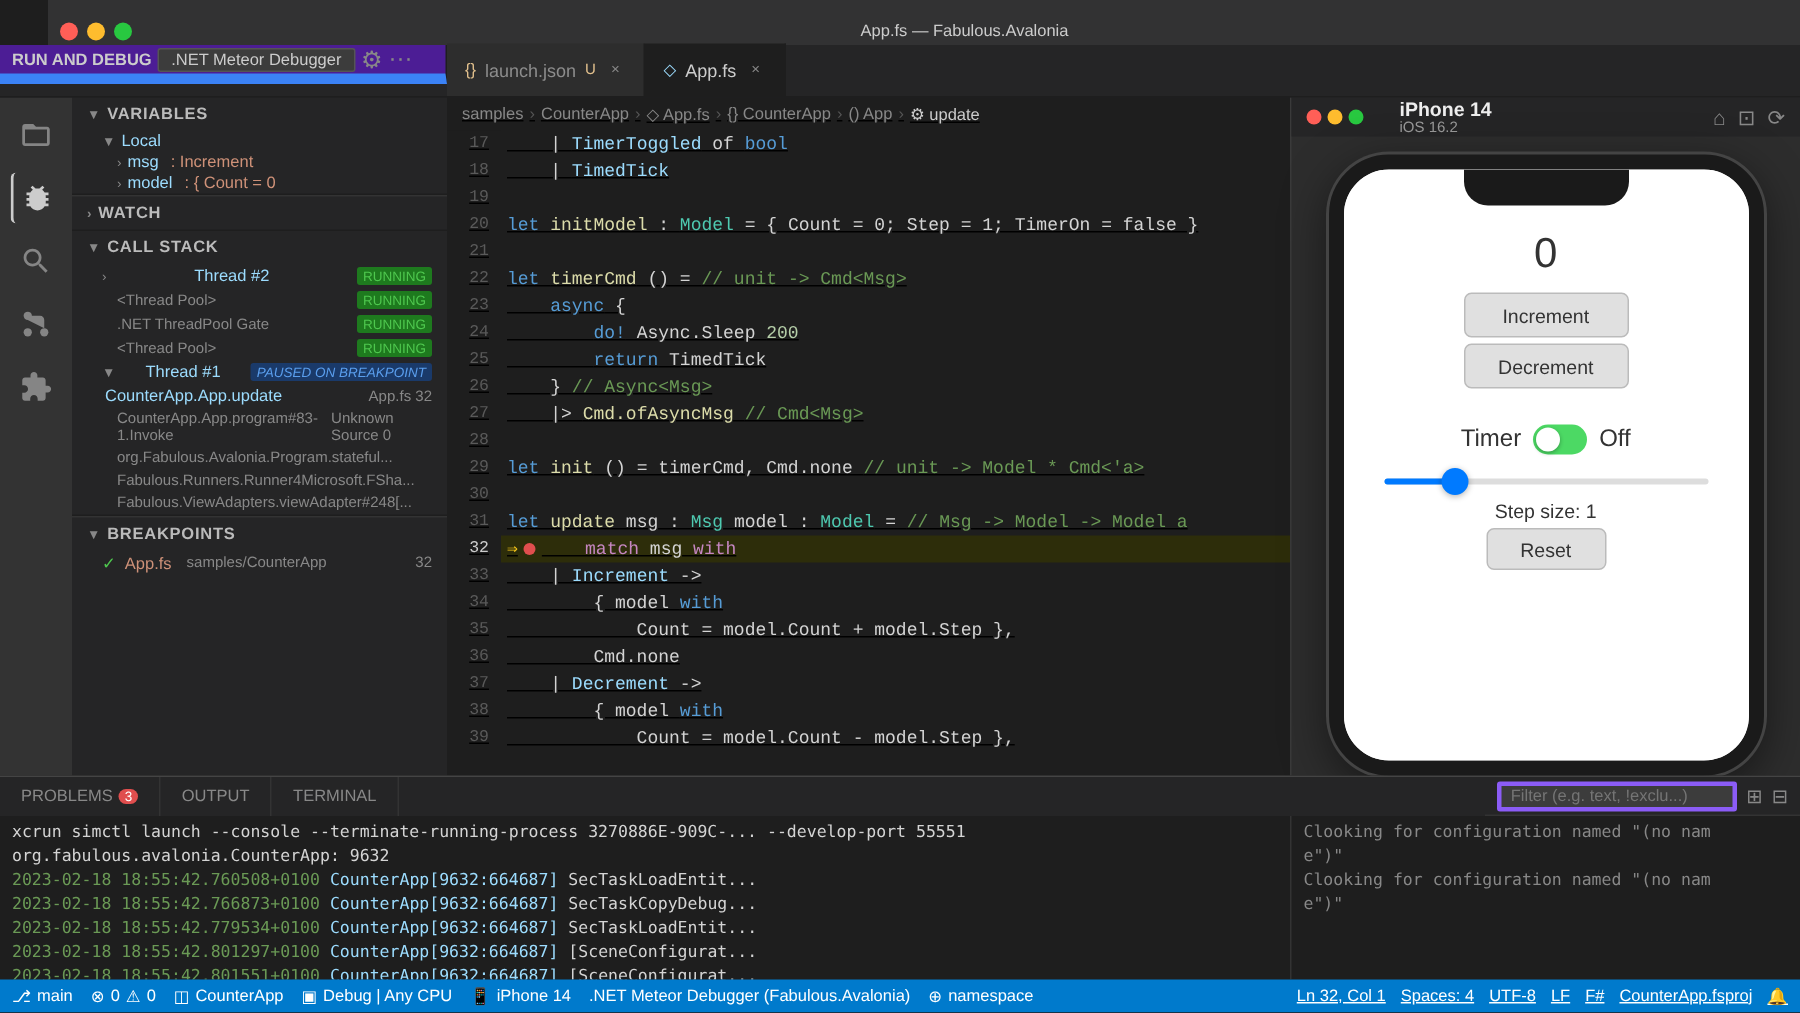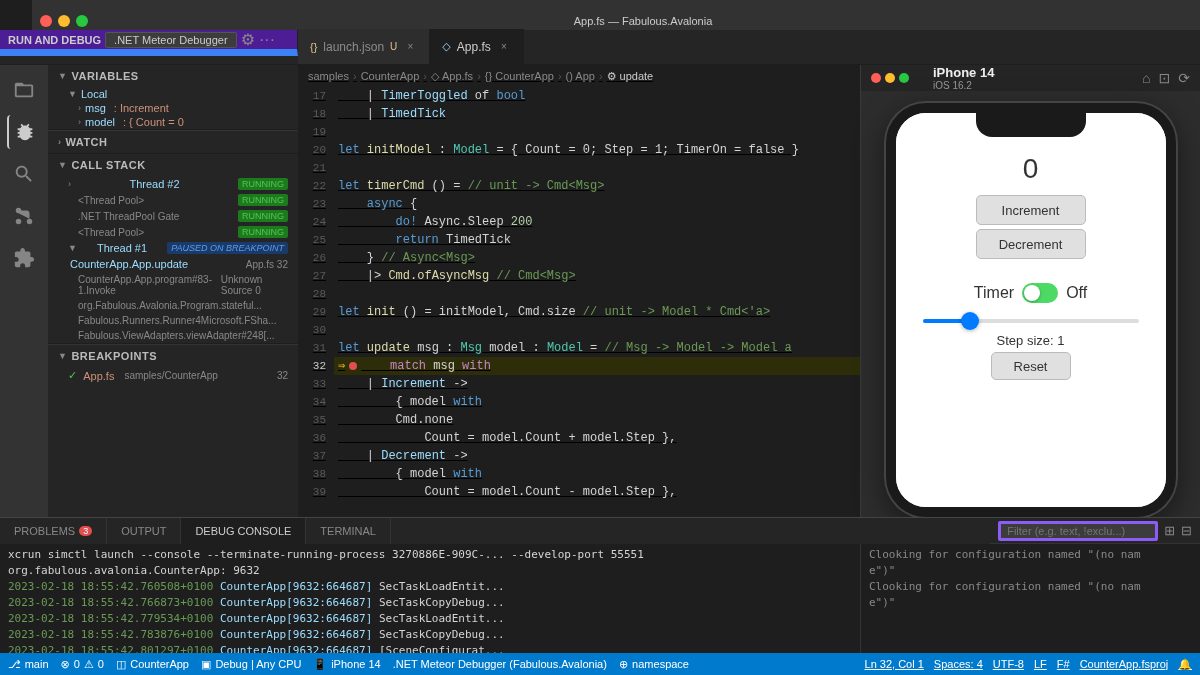--- a/index.html
+++ b/index.html
@@ -718,32 +718,32 @@
         <div class="code-line"></div>
         <div class="code-line"><span class="kw">let </span><span class="fn">initModel</span><span class="op"> : </span><span class="tp">Model</span><span class="op"> = { Count = 0; Step = 1; TimerOn = false }</span></div>
         <div class="code-line"></div>
         <div class="code-line"><span class="kw">let </span><span class="fn">timerCmd</span><span class="op"> () = </span><span class="cm">// unit -&gt; Cmd&lt;Msg&gt;</span></div>
         <div class="code-line"><span class="op">    </span><span class="kw">async</span><span class="op"> {</span></div>
         <div class="code-line"><span class="op">        </span><span class="kw">do!</span><span class="op"> Async.Sleep </span><span class="num">200</span></div>
         <div class="code-line"><span class="op">        </span><span class="kw">return</span><span class="op"> TimedTick</span></div>
         <div class="code-line"><span class="op">    } </span><span class="cm">// Async&lt;Msg&gt;</span></div>
         <div class="code-line"><span class="op">    |&gt; </span><span class="fn">Cmd.ofAsyncMsg</span><span class="op"> </span><span class="cm">// Cmd&lt;Msg&gt;</span></div>
         <div class="code-line"></div>
-        <div class="code-line"><span class="kw">let </span><span class="fn">init</span><span class="op"> () = initModel, Cmd.size </span><span class="cm">// unit -&gt; Model * Cmd&lt;'a&gt;</span></div>
+        <div class="code-line"><span class="kw">let </span><span class="fn">init</span><span class="op"> () = timerCmd, Cmd.none </span><span class="cm">// unit -&gt; Model * Cmd&lt;'a&gt;</span></div>
         <div class="code-line"></div>
         <div class="code-line"><span class="kw">let </span><span class="fn">update</span><span class="op"> msg : </span><span class="tp">Msg</span><span class="op"> model : </span><span class="tp">Model</span><span class="op"> = </span><span class="cm">// Msg -&gt; Model -&gt; Model a</span></div>
         <div class="code-line highlight">
           <span style="color:#f5c518;margin-right:4px;">⇒</span>
           <span style="width:8px;height:8px;border-radius:50%;background:#e04e4e;display:inline-block;margin-right:4px;"></span>
           <span class="kw2">    match</span><span class="op"> msg </span><span class="kw2">with</span>
         </div>
         <div class="code-line"><span class="op">    | </span><span class="ref">Increment</span><span class="op"> -&gt;</span></div>
         <div class="code-line"><span class="op">        { model </span><span class="kw">with</span></div>
+        <div class="code-line"><span class="op">            Count = model.Count + model.Step },</span></div>
         <div class="code-line"><span class="op">        Cmd.none</span></div>
-        <div class="code-line"><span class="op">            Count = model.Count + model.Step },</span></div>
         <div class="code-line"><span class="op">    | </span><span class="ref">Decrement</span><span class="op"> -&gt;</span></div>
         <div class="code-line"><span class="op">        { model </span><span class="kw">with</span></div>
         <div class="code-line"><span class="op">            Count = model.Count - model.Step },</span></div>
 
       </div>
     </div>
   </div>
 
   <div class="right-panel">
     <div class="phone-topbar">
@@ -797,41 +797,37 @@
 <div class="bottom-area">
   <div class="bottom-tabs-row">
     <div class="bottom-tabs" style="flex:1;">
       <div class="bottom-tab">
         <span>PROBLEMS</span>
         <span class="badge">3</span>
       </div>
       <div class="bottom-tab">
         <span>OUTPUT</span>
       </div>
-      <div class="bottom-tab active">
-        <span>DEBUG CONSOLE</span>
-      </div>
       <div class="bottom-tab">
         <span>TERMINAL</span>
       </div>
     </div>
     <div style="display:flex;align-items:center;background:#252526;padding:0 8px;gap:6px;border-bottom:1px solid #333;height:26px;">
       <input class="filter-input" placeholder="Filter (e.g. text, !exclu...)" style="">
       <span style="color:#888;font-size:13px;">⊞</span>
       <span style="color:#888;font-size:13px;">⊟</span>
     </div>
   </div>
   <div class="bottom-content">
     <div class="console-output">
       <div class="console-line"><span class="msg">xcrun simctl launch --console --terminate-running-process 3270886E-909C-... --develop-port 55551</span></div>
       <div class="console-line"><span class="msg">org.fabulous.avalonia.CounterApp: 9632</span></div>
       <div class="console-line"><span class="timestamp">2023-02-18 18:55:42.760508+0100</span> <span class="pid">CounterApp[9632:664687]</span> <span class="msg">SecTaskLoadEntit...</span></div>
       <div class="console-line"><span class="timestamp">2023-02-18 18:55:42.766873+0100</span> <span class="pid">CounterApp[9632:664687]</span> <span class="msg">SecTaskCopyDebug...</span></div>
       <div class="console-line"><span class="timestamp">2023-02-18 18:55:42.779534+0100</span> <span class="pid">CounterApp[9632:664687]</span> <span class="msg">SecTaskLoadEntit...</span></div>
-      <div class="console-line"><span class="timestamp">2023-02-18 18:55:42.783876+0100</span> <span class="pid">CounterApp[9632:664687]</span> <span class="msg">SecTaskCopyDebug...</span></div>
       <div class="console-line"><span class="timestamp">2023-02-18 18:55:42.801297+0100</span> <span class="pid">CounterApp[9632:664687]</span> <span class="msg">[SceneConfigurat...</span></div>
       <div class="console-line"><span class="timestamp">2023-02-18 18:55:42.801551+0100</span> <span class="pid">CounterApp[9632:664687]</span> <span class="msg">[SceneConfigurat...</span></div>
     </div>
     <div class="right-console">
       <div class="console-line">Clooking for configuration named "(no nam</div>
       <div class="console-line">e")"</div>
       <div class="console-line">Clooking for configuration named "(no nam</div>
       <div class="console-line">e")"</div>
     </div>
   </div>

